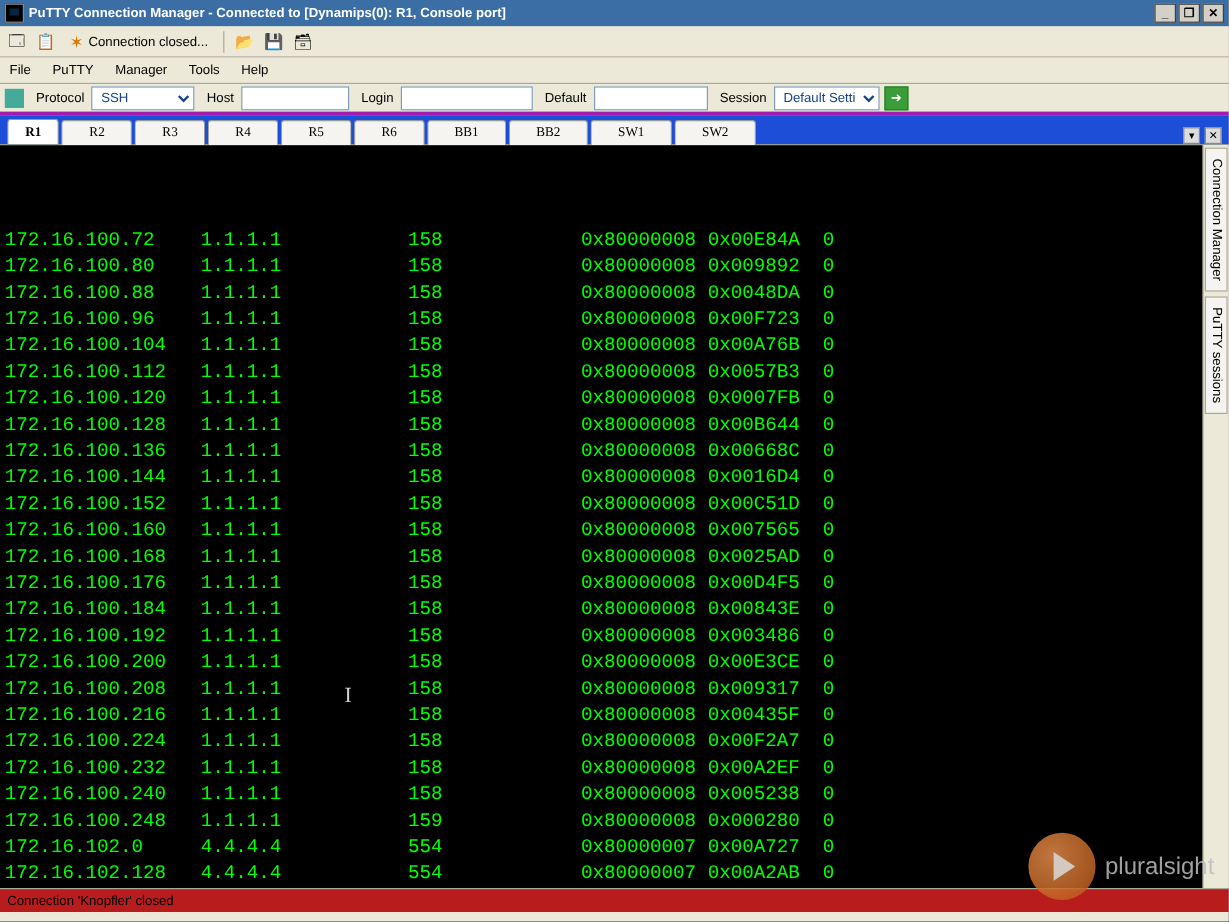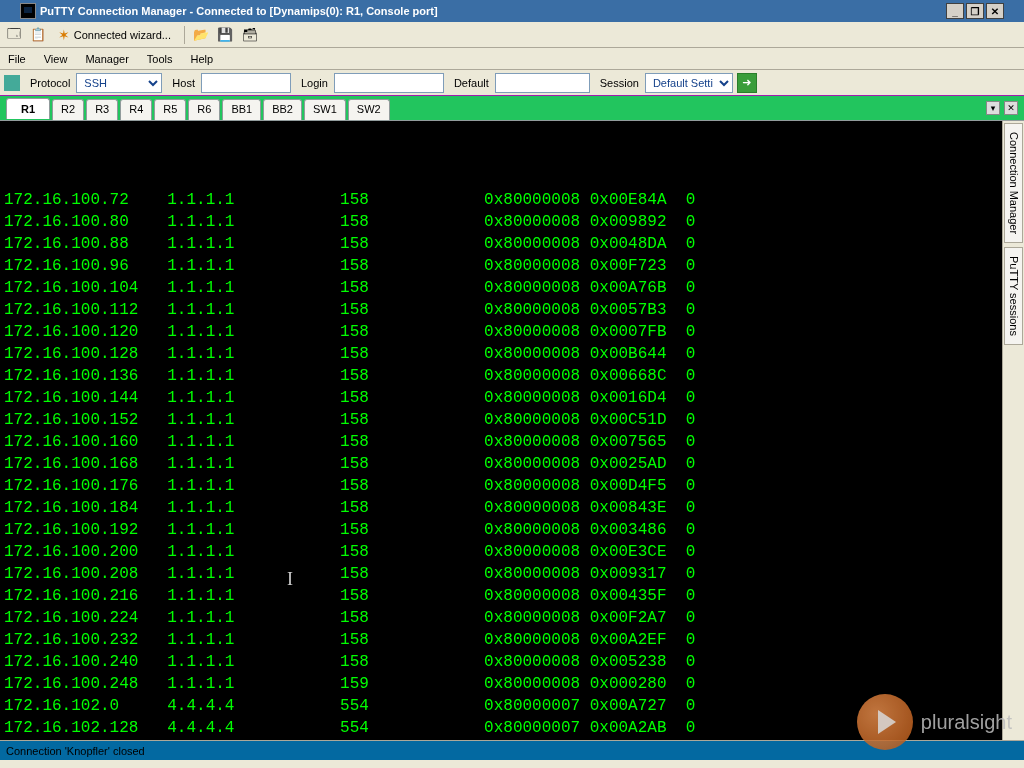--- a/index.html
+++ b/index.html
@@ -12,21 +12,21 @@
     overflow: hidden;
     position: relative;
   }
   .titlebar {
     background: linear-gradient(to bottom, #3a6ea5, #2e5a8a);
     background: #3a6ea5;
     color: white;
     height: 22px;
     display: flex;
     align-items: center;
-    padding: 0 20px;
+    padding: 0 4px;
     font-weight: bold;
   }
   .titlebar .icon {
     width: 16px; height: 16px;
     background: #000;
     margin-right: 4px;
     display:inline-flex;align-items:center;justify-content:center;
     border:1px solid #888;
   }
   .titlebar .title { flex: 1; }
@@ -70,53 +70,54 @@
     border-bottom: 1px solid #aca899;
   }
   .menubar span { cursor: default; }
   .connbar {
     background: #ece9d8;
     height: 26px;
     display: flex;
     align-items: center;
     padding: 0 4px;
     gap: 4px;
-    border-bottom: 1px solid #a21caf;
+    border-bottom: 3px solid #a21caf;
   }
   .connbar label { margin: 0 2px 0 6px; }
   .connbar select, .connbar input {
     font-size: 11px;
     border: 1px solid #7f9db9;
     height: 20px;
     padding: 1px 3px;
     background: white;
   }
   .connbar .proto-icon {
     width:16px;height:16px;background:#4a9;display:inline-block;
   }
   .go-btn {
     width: 20px; height: 20px;
     background: #3a9d3a;
     color: white;
     display:flex;align-items:center;justify-content:center;
     border:1px solid #2a7d2a;
   }
   .tabbar {
-    background: #22c55e;
+    background: #1d4ed8;
     height: 24px;
     display: flex;
-    align-items: center;
+    align-items: flex-end;
     padding: 0 6px;
     position: relative;
+    font-family: Liberation Serif, serif;
   }
   .tab {
     border: 1px solid #919b9c;
     border-bottom: none;
     background: #f5f4f0;
-    padding: 3px 8px;
+    padding: 3px 22px;
     margin-right: 2px;
     border-radius: 3px 3px 0 0;
     font-size: 11px;
     position: relative;
     top: 1px;
   }
   .tab.active {
     background: white;
     font-weight: bold;
     z-index: 2;
@@ -156,21 +157,21 @@
   .side-tab {
     writing-mode: vertical-rl;
     padding: 8px 2px;
     border: 1px solid #aca899;
     background: #f5f4f0;
     margin: 2px 1px;
     font-size: 11px;
     text-align: center;
   }
   .statusbar {
-    background: #0369a1;
+    background: #b91c1c;
     border-top: 1px solid #aca899;
     height: 20px;
     padding: 2px 6px;
     font-size: 11px;
     display:flex;align-items:center;
   }
   .watermark {
     position: absolute;
     right: 12px;
     bottom: 18px;
@@ -224,31 +225,31 @@
     <div class="winbtn">❐</div>
     <div class="winbtn">✕</div>
   </div>
 </div>
 
 <div class="toolbar1">
   <span class="tbtn">🗔</span>
   <span class="tbtn">📋</span>
   <span class="conn-wizard">
     <span class="star">✶</span>
-    <span>Connected wizard...</span>
+    <span>Connection closed...</span>
   </span>
   <span style="width:1px;height:18px;background:#aca899;margin:0 3px"></span>
   <span class="tbtn">📂</span>
   <span class="tbtn">💾</span>
   <span class="tbtn">🗃</span>
 </div>
 
 <div class="menubar">
   <span>File</span>
-  <span>View</span>
+  <span>PuTTY</span>
   <span>Manager</span>
   <span>Tools</span>
   <span>Help</span>
 </div>
 
 <div class="connbar">
   <span class="proto-icon"></span>
   <label>Protocol</label>
   <select class="proto">
     <option>SSH</option>

